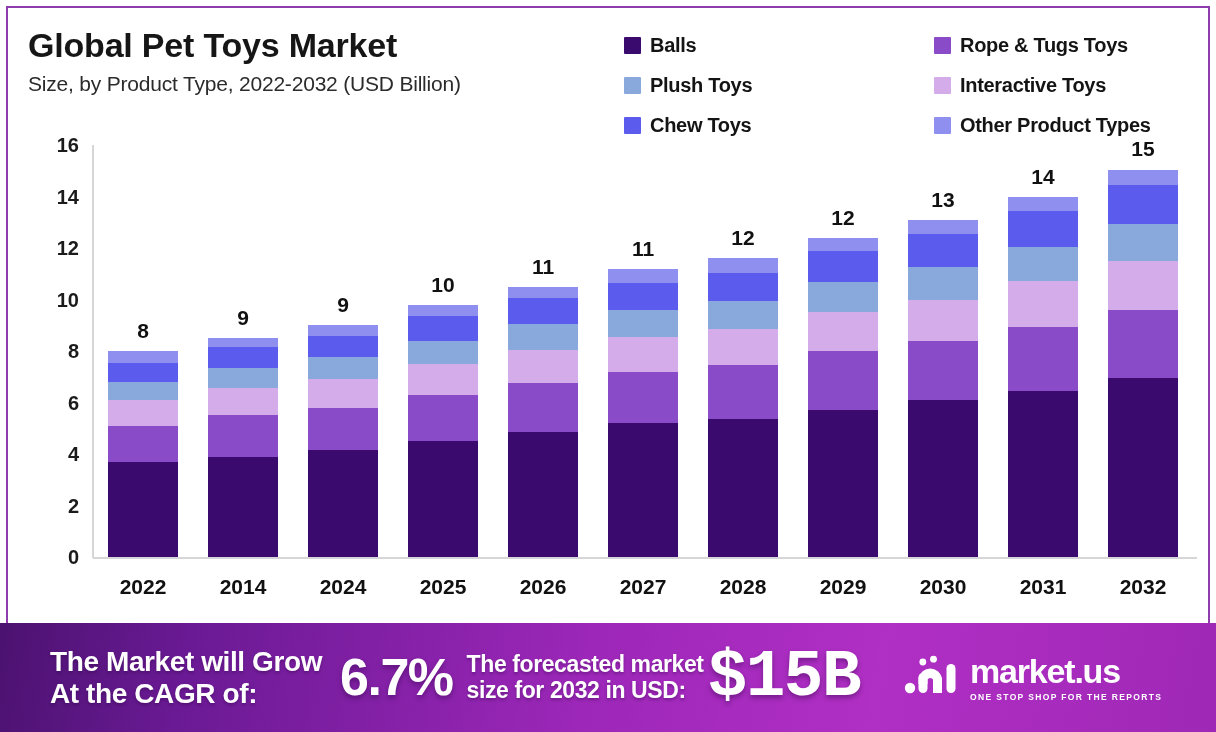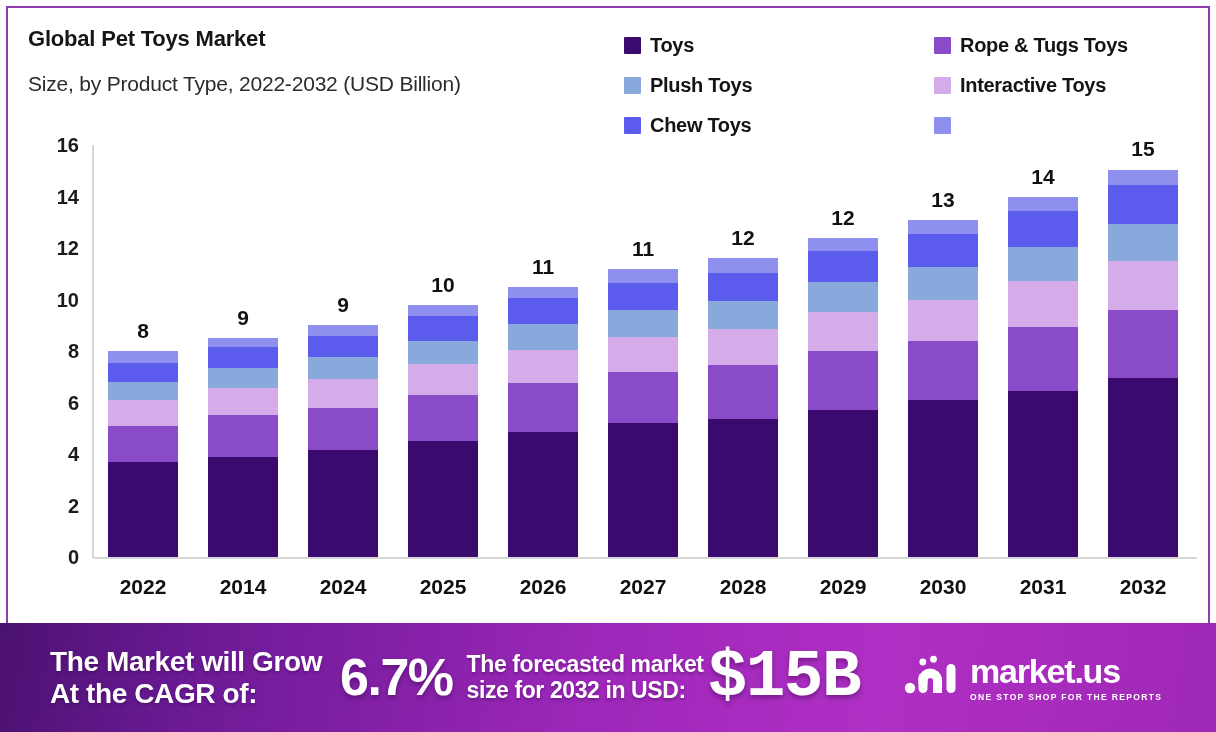--- a/index.html
+++ b/index.html
@@ -27,21 +27,21 @@
     border: 2px solid #8e3cae;
     border-bottom: none;
     background: #ffffff;
   }
 
   
   .chart-title {
     position: absolute;
     left: 28px;
     top: 26px;
-    font-size: 22px;
+    font-size: 34px;
     font-weight: bold;
     color: #161616;
     letter-spacing: -0.2px;
     white-space: nowrap;
   }
   .chart-subtitle {
     position: absolute;
     left: 28px;
     top: 72px;
     font-size: 21px;
@@ -228,40 +228,41 @@
 <div id="page">
 
   <div class="card-frame"></div>
 
   <div class="chart-title">Global Pet Toys Market</div>
   <div class="chart-subtitle">Size, by Product Type, 2022-2032 (USD Billion)</div>
 
   <div class="legend" id="legend">
       <div class="legend-item">
         <span class="legend-swatch" style="background: rgb(59, 10, 110);"></span>
-        <span class="legend-label">Toys</span>
+        <span class="legend-label">Balls</span>
       </div>
       <div class="legend-item">
         <span class="legend-swatch" style="background: rgb(138, 75, 201);"></span>
         <span class="legend-label">Rope &amp; Tugs Toys</span>
       </div>
       <div class="legend-item">
         <span class="legend-swatch" style="background: rgb(137, 169, 220);"></span>
         <span class="legend-label">Plush Toys</span>
       </div>
       <div class="legend-item">
         <span class="legend-swatch" style="background: rgb(213, 172, 234);"></span>
         <span class="legend-label">Interactive Toys</span>
       </div>
       <div class="legend-item">
         <span class="legend-swatch" style="background: rgb(91, 91, 238);"></span>
         <span class="legend-label">Chew Toys</span>
       </div>
       <div class="legend-item">
         <span class="legend-swatch" style="background: rgb(143, 143, 240);"></span>
+        <span class="legend-label">Other Product Types</span>
       </div>
     </div>
 
   <div class="axis-line-y"></div>
   <div class="axis-line-x"></div>
 
   <div class="plot">
     <div id="yticks">
         <div class="ytick" style="top: 0px;">16</div>
         <div class="ytick" style="top: 51.5px;">14</div>

